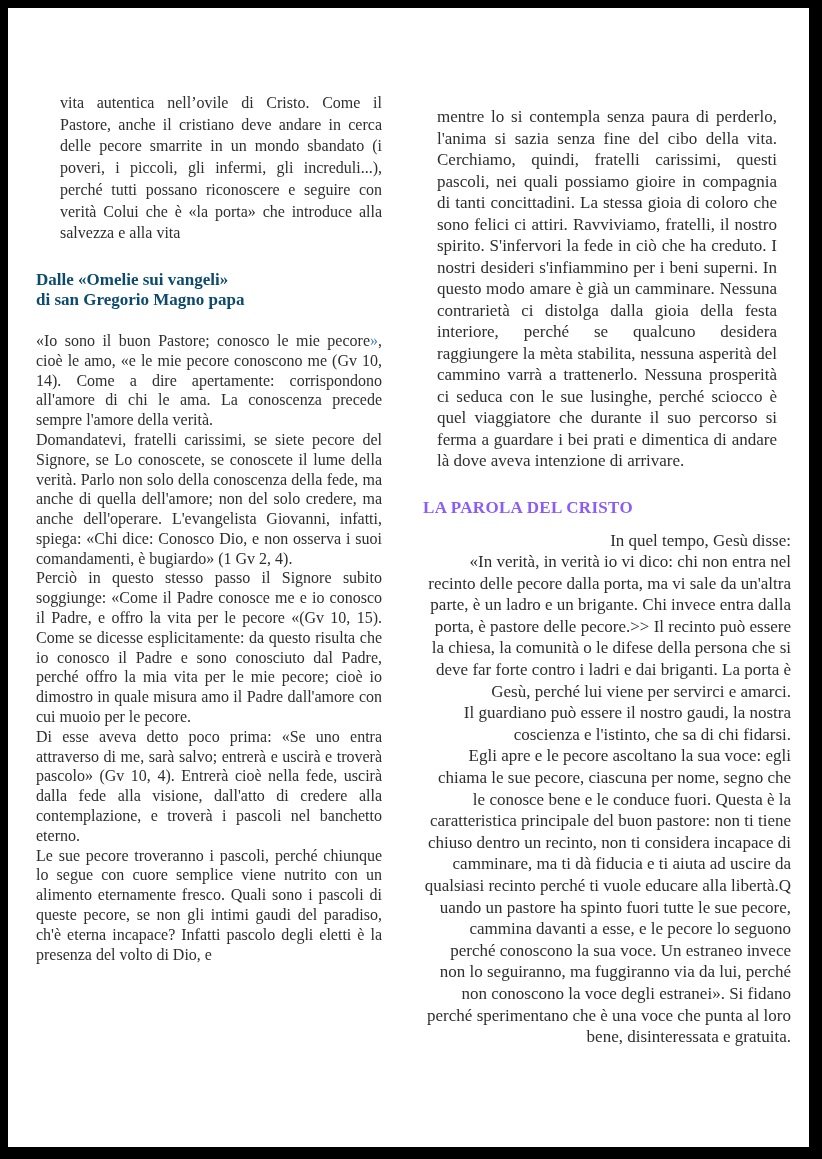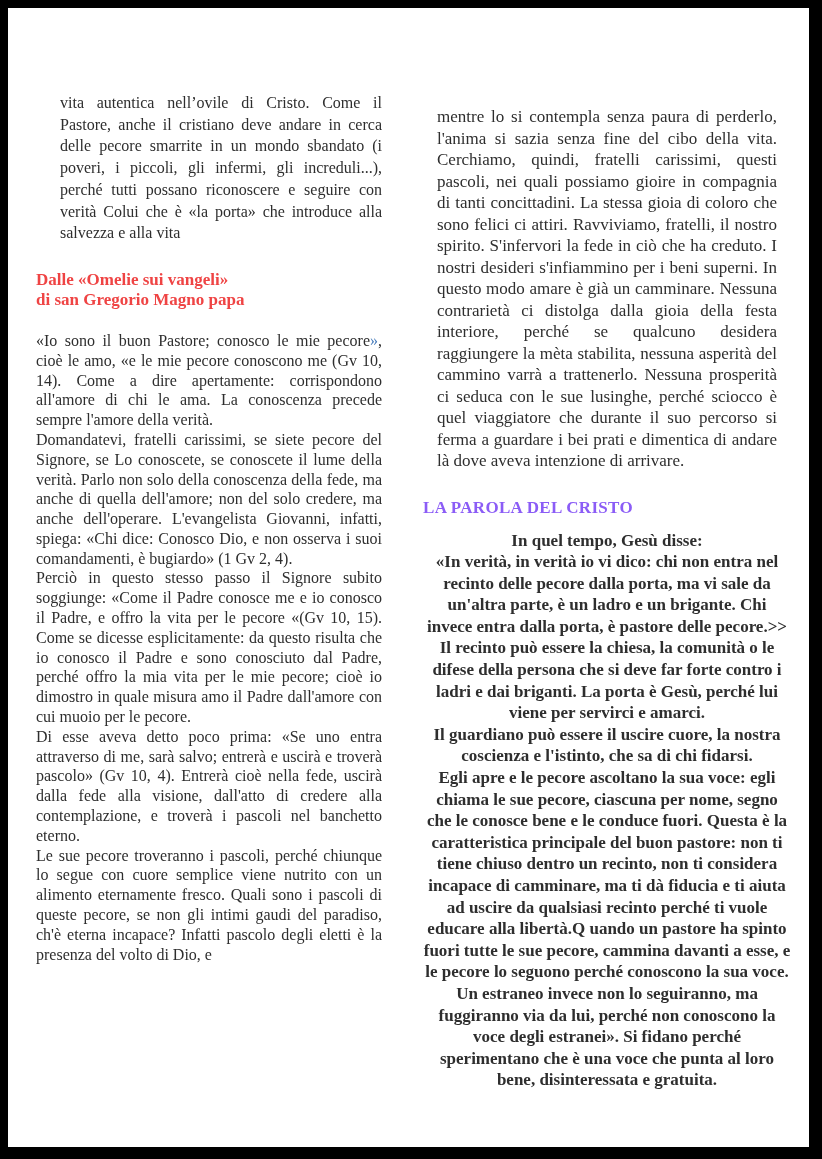--- a/index.html
+++ b/index.html
@@ -28,21 +28,21 @@
     padding-left: 24px;
     text-align: justify;
     font-size: 16px;
     line-height: 21.7px;
   }
   .heading-omelie {
     margin: 26px 0 20px 0;
     font-size: 17px;
     line-height: 20.5px;
     font-weight: bold;
-    color: #ef4444;
+    color: #0c4a6e;
   }
   .heading-omelie span { display: block; }
 
   .quote-block p {
     margin: 0;
     text-align: justify;
     font-size: 16px;
     line-height: 19.8px;
   }
   .link-mark { color: #4a7ebc; text-decoration: none; }
@@ -56,24 +56,23 @@
   .heading-parola {
     margin: 26px 0 12px 0;
     font-size: 17px;
     line-height: 20px;
     font-weight: bold;
     letter-spacing: 0.3px;
     color: #8b5cf6;
   }
   .gospel-block p {
     margin: 0;
-    text-align: center;
+    text-align: right;
     font-size: 17px;
     line-height: 21.6px;
-    font-weight: bold;
   }
 </style>
 </head>
 <body>
 
 <div class="page">
 
   <div class="column col-left">
     <p class="intro-para">vita autentica nell’ovile di Cristo. Come il Pastore, anche il cristiano deve andare in cerca delle pecore smarrite in un mondo sbandato (i poveri, i piccoli, gli infermi, gli increduli...), perché tutti possano riconoscere e seguire con verità Colui che è «la porta» che introduce alla salvezza e alla vita</p>
 
@@ -92,18 +91,18 @@
   </div>
 
   <div class="column col-right">
     <p class="cont-para">mentre lo si contempla senza paura di perderlo, l'anima si sazia senza fine del cibo della vita. Cerchiamo, quindi, fratelli carissimi, questi pascoli, nei quali possiamo gioire in compagnia di tanti concittadini. La stessa gioia di coloro che sono felici ci attiri. Ravviviamo, fratelli, il nostro spirito. S'infervori la fede in ciò che ha creduto. I nostri desideri s'infiammino per i beni superni. In questo modo amare è già un camminare. Nessuna contrarietà ci distolga dalla gioia della festa interiore, perché se qualcuno desidera raggiungere la mèta stabilita, nessuna asperità del cammino varrà a trattenerlo. Nessuna prosperità ci seduca con le sue lusinghe, perché sciocco è quel viaggiatore che durante il suo percorso si ferma a guardare i bei prati e dimentica di andare là dove aveva intenzione di arrivare.</p>
 
     <h2 class="heading-parola">LA PAROLA DEL CRISTO</h2>
 
     <div class="gospel-block">
       <p>In quel tempo, Gesù disse:</p>
       <p>«In verità, in verità io vi dico: chi non entra nel recinto delle pecore dalla porta, ma vi sale da un'altra parte, è un ladro e un brigante. Chi invece entra dalla porta, è pastore delle pecore.&gt;&gt; Il recinto può essere la chiesa, la comunità o le difese della persona che si deve far forte contro i ladri e dai briganti. La porta è Gesù, perché lui viene per servirci e amarci.</p>
-      <p>Il guardiano  può essere il uscire cuore, la nostra coscienza e l'istinto, che sa di chi fidarsi.</p>
+      <p>Il guardiano  può essere il nostro gaudi, la nostra coscienza e l'istinto, che sa di chi fidarsi.</p>
       <p>Egli apre e le pecore ascoltano la sua voce: egli chiama le sue pecore, ciascuna per nome, segno che le conosce bene e le conduce fuori. Questa è la caratteristica principale del buon pastore: non ti tiene chiuso dentro un recinto, non ti considera incapace di camminare, ma ti dà fiducia e ti aiuta ad uscire da qualsiasi recinto perché ti vuole educare alla libertà.Q uando un pastore ha spinto fuori tutte le sue pecore, cammina davanti a esse, e le pecore lo seguono perché conoscono la sua voce. Un estraneo invece non lo seguiranno, ma fuggiranno via da lui, perché non conoscono la voce degli estranei». Si fidano perché sperimentano che è una voce che punta al loro bene, disinteressata e gratuita.</p>
     </div>
   </div>
 
 </div>
 
 </body></html>

